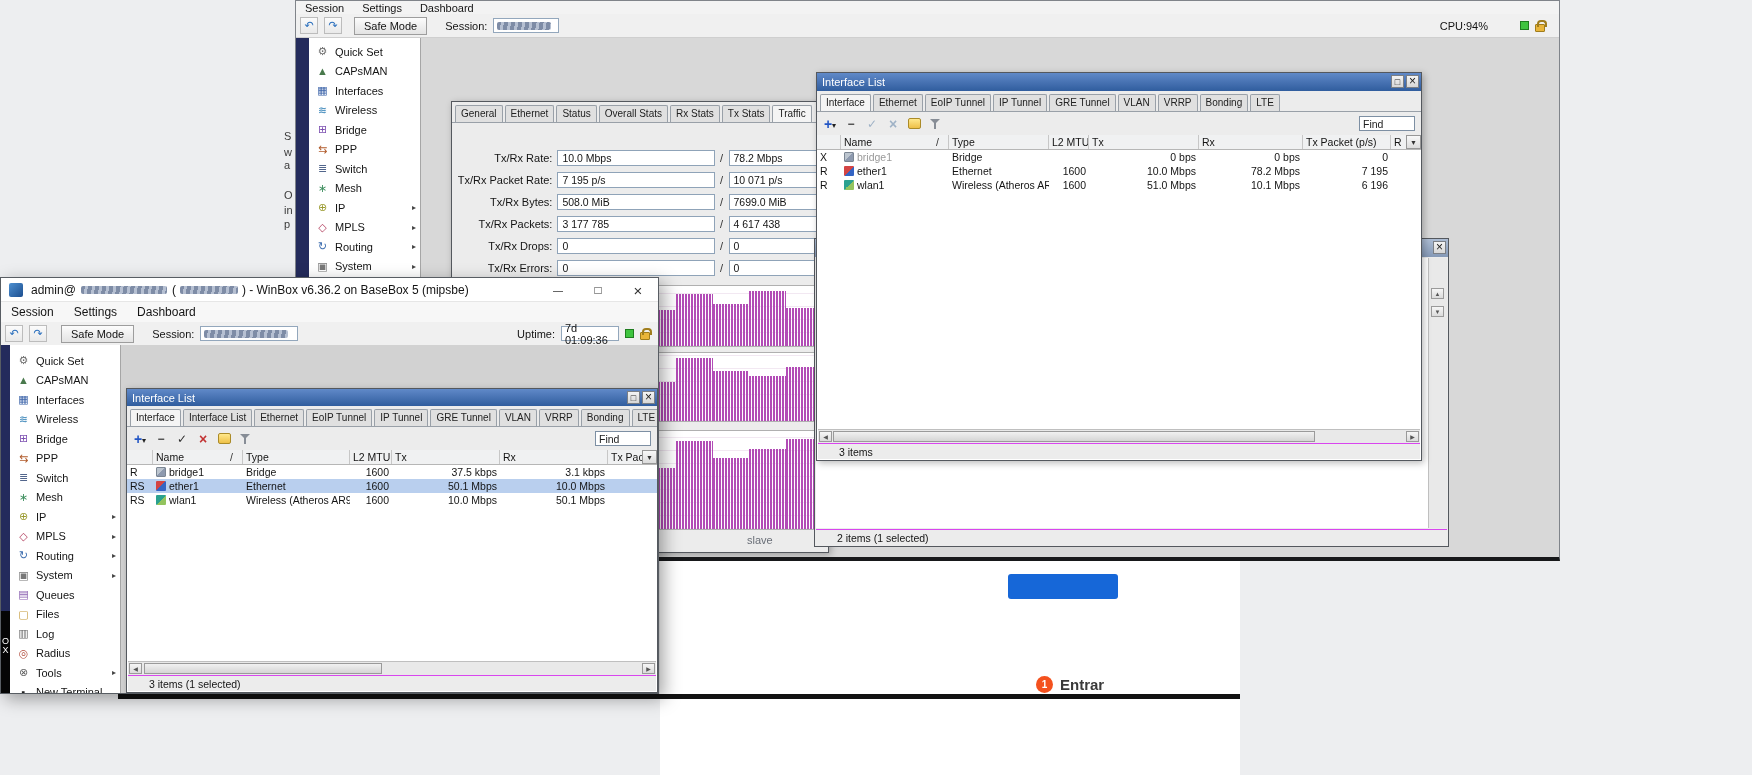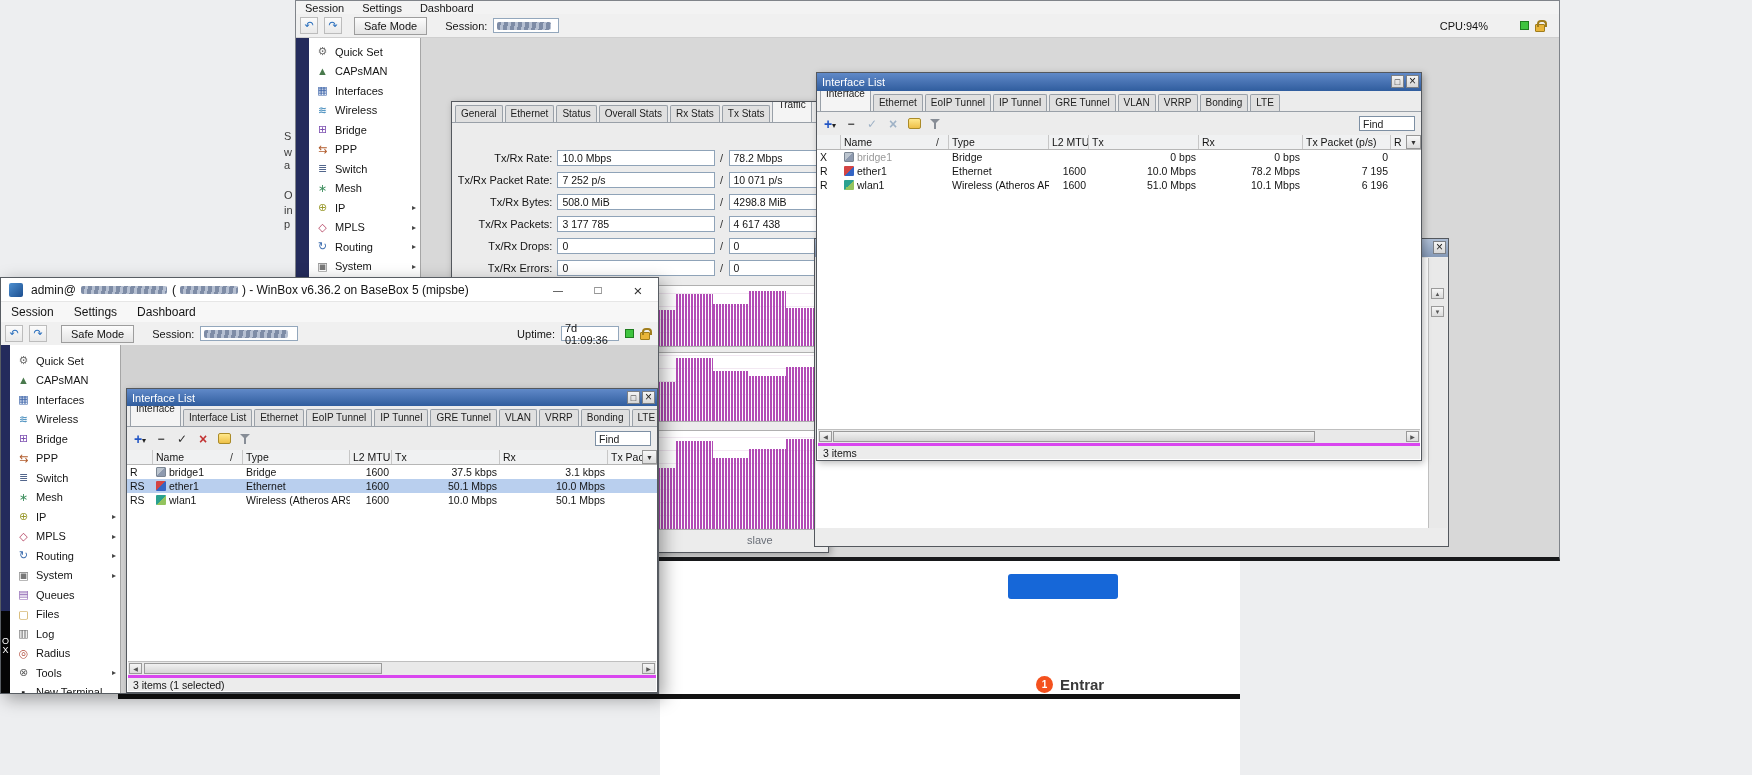--- a/index.html
+++ b/index.html
@@ -16,21 +16,21 @@
   .cbtns{position:absolute;right:2px;top:2px;display:flex;gap:2px}
   .cbtn{width:13px;height:13px;background:linear-gradient(#f4f4f4,#d7d7d7);border:1px solid #7b7f85;
         display:flex;align-items:center;justify-content:center;color:#222}
   .b-rest::before{content:"□";font-size:9px;line-height:8px}
   .b-close::before{content:"×";font-size:12px;line-height:9px}
 
   .tabsrow{display:flex;align-items:flex-end;height:21px;padding:3px 3px 0;background:#ececec;
            border-bottom:1px solid #99a0a8;overflow:hidden}
   .tab{font-size:10px;line-height:13px;white-space:nowrap;padding:1px 5px 2px;margin-right:2px;color:#222;
        background:#e0e0e0;border:1px solid #99a0a8;border-bottom:none;border-radius:2px 2px 0 0}
-  .tab.on{background:#f4f4f4;position:relative;top:1px;padding-bottom:12px}
+  .tab.on{background:#f4f4f4;position:relative;top:1px;padding-bottom:3px}
 
   .ttb{display:flex;align-items:center;gap:7px;height:23px;padding:0 6px}
   .tbi{display:flex;align-items:center;justify-content:center;min-width:14px;height:16px}
   .plus{color:#2356c5;font-weight:bold;font-size:14px;line-height:12px}
   .caret::before{content:"▾";font-size:8px;color:#222;font-style:normal}
   .g-minus::before{content:"−";font-weight:bold;color:#444;font-size:12px}
   .g-check::before{content:"✓";font-weight:bold;font-size:12px}
   .g-x::before{content:"×";font-weight:bold;font-size:14px}
   .mut{color:#9fb2c6}.okc{color:#2f2f2f}.bad{color:#c23232}
   .g-comment{width:13px;height:11px;background:linear-gradient(#ffe88c,#eec047);border:1px solid #ab8b28;border-radius:2px}
@@ -63,22 +63,22 @@
   
   .ft .c0{width:26px}.ft .c1{width:90px}.ft .c2{width:107px}.ft .c3{width:42px}
   .ft .c4{width:108px}.ft .c5{width:108px}.ft .c6{flex:1;border-right:none}
 
   .hsc{position:absolute;left:1px;right:1px;height:14px;background:#e9e9e9;border-top:1px solid #bfbfbf}
   .scb{position:absolute;top:1px;width:13px;height:11px;background:linear-gradient(#f6f6f6,#dbdbdb);
        border:1px solid #9a9a9a;display:flex;align-items:center;justify-content:center;font-size:6px;color:#555}
   .g-lf::before{content:"◀"}.g-rt::before{content:"▶"}
   .g-up::before{content:"▲"}.g-dn::before{content:"▼"}
   .sthumb{position:absolute;top:1px;height:11px;background:linear-gradient(#f1f1f1,#d5d5d5);border:1px solid #9a9a9a}
-  .sbarst{position:absolute;left:1px;right:1px;bottom:1px;height:16px;background:#ececec;border-top:3px solid #d946ef;
-          display:flex;align-items:center;padding:0 5px;font-size:10.5px}
+  .sbarst{position:absolute;left:1px;right:1px;bottom:1px;height:16px;background:#ececec;border-top:1px solid #d946ef;
+          display:flex;align-items:center;padding:0 21px;font-size:10.5px}
 
   
   .navyst{background:#242b5c}
   .side{background:#fff;border-right:1px solid #a6a6a6;overflow:hidden}
   .sbitem{display:flex;align-items:center;height:19.5px;padding-left:7px;gap:6px;font-size:11px;white-space:nowrap}
   .sbarrow{margin-left:auto;padding-right:4px;color:#444;font-size:8px}
   .sbarrow::before{content:"▸"}
   .sbic{width:13px;text-align:center;font-size:11px;line-height:13px;flex:none}
   .i0::before{content:"⚙";color:#6b6b6b}.i1::before{content:"▲";color:#49794c}
   .i2::before{content:"▦";color:#3a62a8}.i3::before{content:"≋";color:#2f7fb5}
@@ -254,29 +254,29 @@
       </div>
       <div class="abs" style="left:0;right:0;top:45px">
         <div class="frow">
           <span class="flab">Tx/Rx Rate:</span>
           <span class="fbox w1">10.0 Mbps</span>
           <span class="fsl">/</span>
           <span class="fbox w2">78.2 Mbps</span>
         </div>
         <div class="frow">
           <span class="flab">Tx/Rx Packet Rate:</span>
-          <span class="fbox w1">7 252 p/s</span>
+          <span class="fbox w1">7 195 p/s</span>
           <span class="fsl">/</span>
           <span class="fbox w2">10 071 p/s</span>
         </div>
         <div class="frow">
           <span class="flab">Tx/Rx Bytes:</span>
           <span class="fbox w1">508.0 MiB</span>
           <span class="fsl">/</span>
-          <span class="fbox w2">4298.8 MiB</span>
+          <span class="fbox w2">7699.0 MiB</span>
         </div>
         <div class="frow">
           <span class="flab">Tx/Rx Packets:</span>
           <span class="fbox w1">3 177 785</span>
           <span class="fsl">/</span>
           <span class="fbox w2">4 617 438</span>
         </div>
         <div class="frow">
           <span class="flab">Tx/Rx Drops:</span>
           <span class="fbox w1">0</span>
@@ -332,20 +332,23 @@
     <div class="winchild" style="left:518px;top:237px;width:635px;height:309px;box-shadow:none">
       <div class="ctitle inactive" style="height:18px">
         <span class="cbtns">
             <span class="cbtn b-close"></span>
           </span>
       </div>
       <div class="abs" style="left:1px;top:19px;right:20px;bottom:18px;background:#fff"></div>
       <div class="abs" style="right:1px;top:19px;width:19px;bottom:18px;background:#e9e9e9;border-left:1px solid #bfbfbf">
         <span class="scb g-up" style="left:2px;top:30px"></span>
         <span class="scb g-dn" style="left:2px;top:48px"></span>
+      </div>
+      <div class="sbarst">
+        <span>2 items (1 selected)</span>
       </div>
     </div>
 
     <div class="winchild" style="left:520px;top:71px;width:606px;height:389px;display:flex;flex-direction:column">
       <div class="ctitle" style="height:18px;flex:none">
         <span>Interface List</span>
         <span class="cbtns">
           <span class="cbtn b-rest"></span>
           <span class="cbtn b-close"></span>
         </span>

